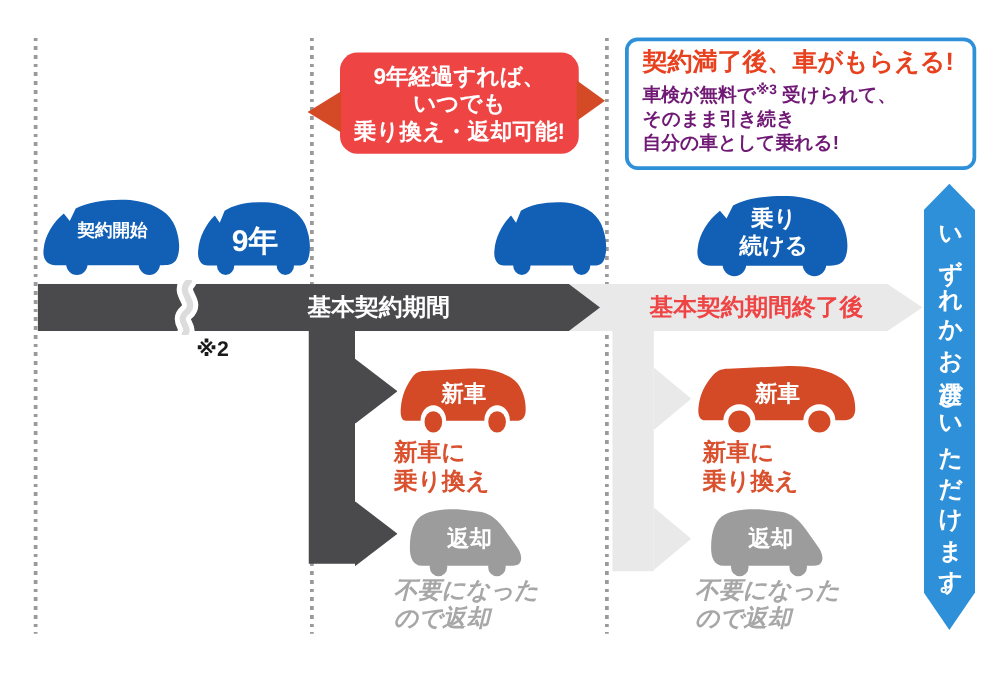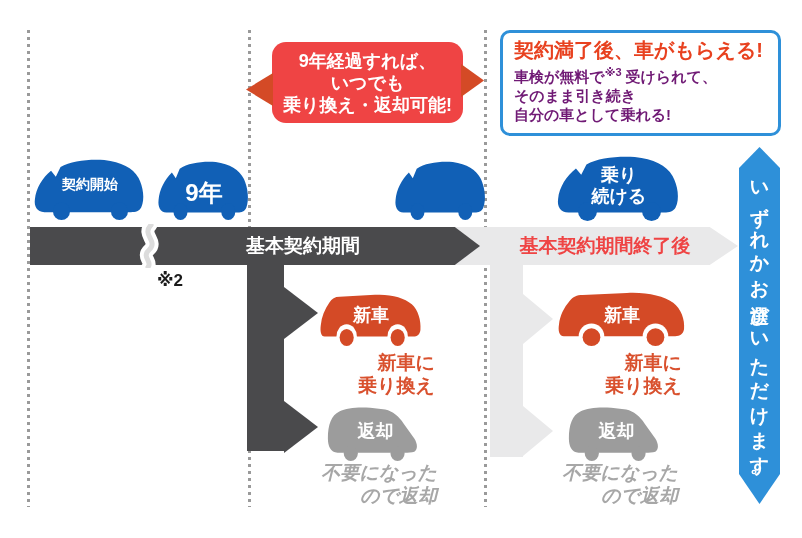--- a/index.html
+++ b/index.html
@@ -58,21 +58,21 @@
   .band-light.tri1{left:523px;top:294px;width:30px;height:50px;}
   .band-light.tri2{left:523px;top:406px;width:30px;height:50px;}
   
   .car{position:absolute;z-index:5;}
   .car-label{position:absolute;color:#fff;text-align:center;z-index:6;}
   .fill-blue{fill:#1160b6;}
   .fill-red{fill:#d44a26;}
   .fill-gray{fill:#9c9c9c;}
   .fill-white{fill:#ffffff;}
   
-  .caption{position:absolute;text-align:right;font-size:19px;line-height:23px;z-index:5;}
+  .caption{position:absolute;text-align:left;font-size:19px;line-height:23px;z-index:5;}
   .cap-red{color:#d9512e;}
   .cap-gray{color:#a7a7a7;font-style:italic;}
   
   .ribbon{
     position:absolute;left:739px;top:147px;width:41px;height:357px;background:#2e90d9;
     clip-path:polygon(50% 0,100% 5.9%,100% 91.6%,50% 100%,0 91.6%,0 5.9%);z-index:7;
     display:flex;align-items:center;justify-content:center;
   }
   .ribbon span{
     writing-mode:vertical-rl;text-orientation:upright;color:#fff;font-size:19px;

